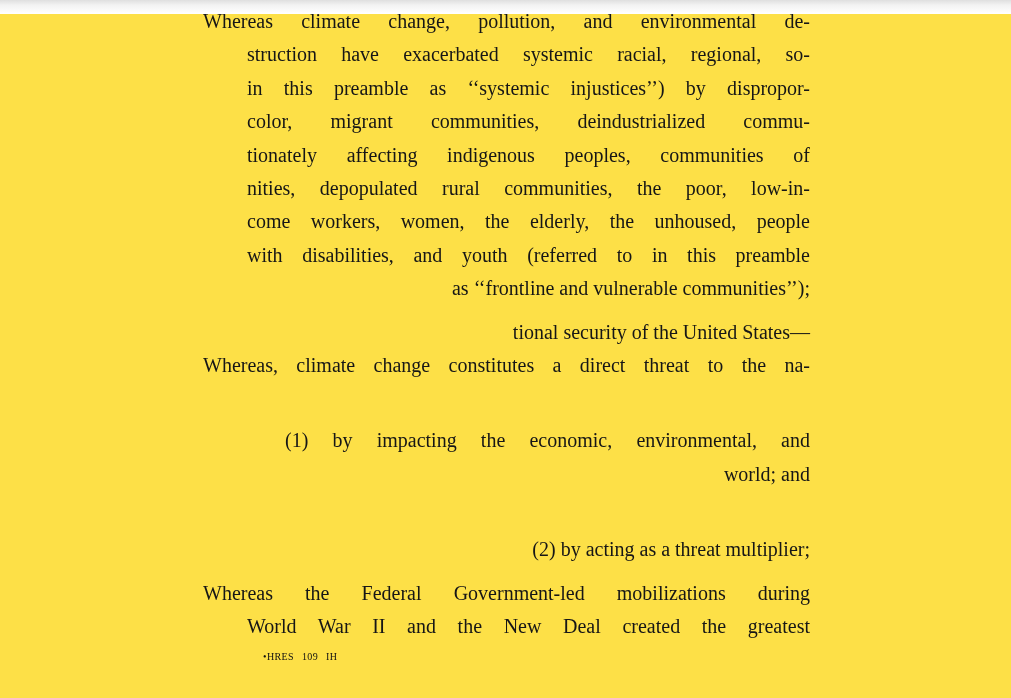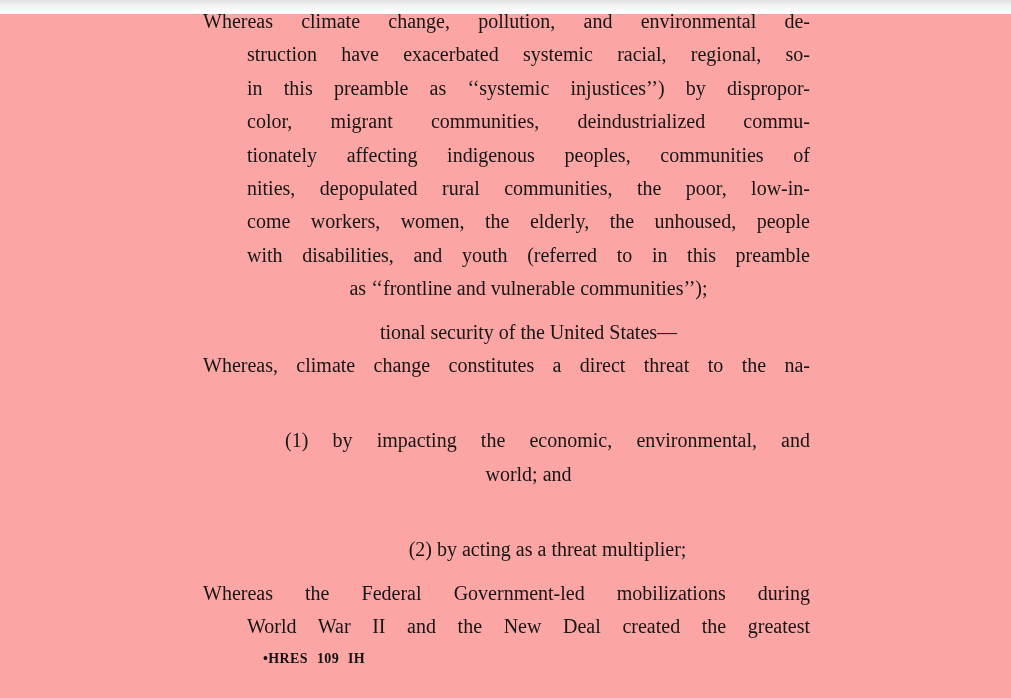--- a/index.html
+++ b/index.html
@@ -7,51 +7,51 @@
   body {
     background: #ffffff;
     font-family: "Liberation Serif", "DejaVu Serif", serif;
     color: #161616;
     overflow: hidden;
     position: relative;
   }
   .page {
     position: absolute;
     inset: 0;
-    background: #fca5a5;
+    background: #fde047;
     padding-left: 40px;
   }
   .top-shade {
     position: absolute;
     top: 0; left: 0;
     width: 100%; height: 14px;
     background: linear-gradient(to bottom, #dfdfdf 0px, #f2f2f2 5px, #ffffff 13px);
   }
   .text-block {
     position: absolute;
     left: 203px;
     top: 5px;
     width: 607px;
     font-size: 20px;
     line-height: 33.4px;
   }
   .para { margin-bottom: 10px; }
-  .line { text-align: center; }
+  .line { text-align: right; }
   .line.justify {
     text-align: justify;
     text-align-last: justify;
   }
   .line.hang   { padding-left: 44px; }
   .line.clause { padding-left: 82px; margin-top: 42px; }
   .doc-footer {
     position: absolute;
     left: 263px;
     top: 651px;
-    font-size: 14px;
-    font-weight: bold;
+    font-size: 10px;
+    font-weight: normal;
     letter-spacing: 0.4px;
     word-spacing: 5px;
     color: #111111;
   }
 </style>
 </head>
 <body>
 
 <div class="page">
   <div class="top-shade"></div>

